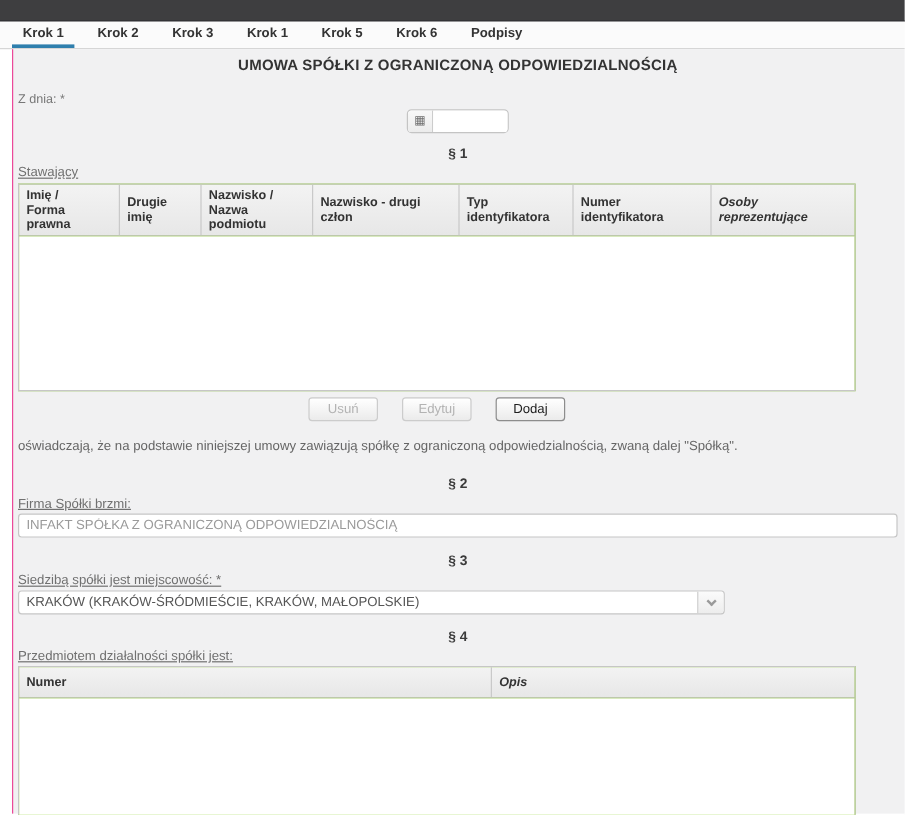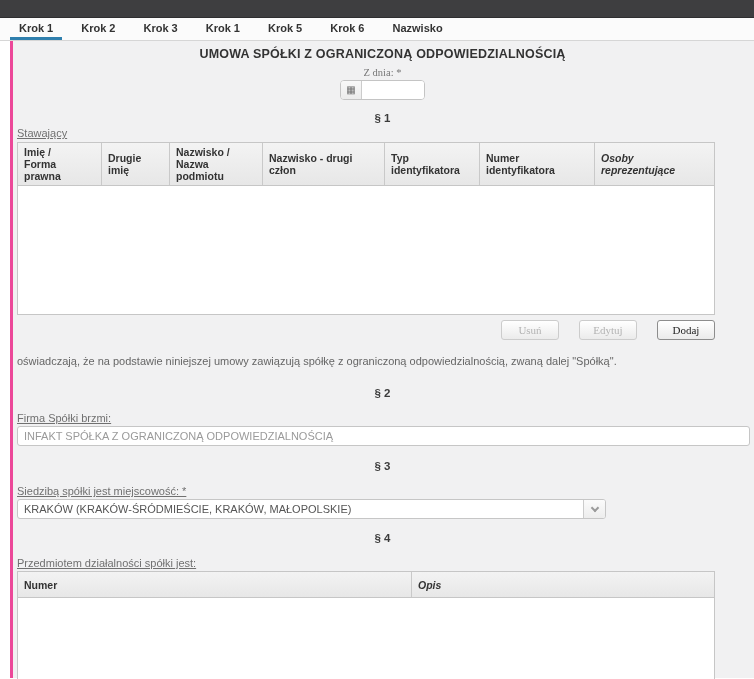--- a/index.html
+++ b/index.html
@@ -4,74 +4,74 @@
 <style>
   * { margin:0; padding:0; box-sizing:border-box; }
   html,body { width:754px; height:679px; background:#ffffff; font-family:"Liberation Sans", sans-serif; overflow:hidden; }
 
   .topbar { height:18px; background:#3e3e40; border-bottom:1px solid #2e2e30; }
 
   .tabbar { height:23px; background:#fbfbfb; border-bottom:1px solid #d6d6d6; display:flex; align-items:flex-end; padding-left:10px; }
   .tab { font-size:11px; font-weight:bold; color:#333; padding:12px 9px 3px; margin-right:10px; border-bottom:3px solid transparent; cursor:pointer; white-space:nowrap; }
   .tab.active { border-bottom-color:#2f7fad; }
 
-  .content { margin-left:10px; border-left:3px solid #ec4899; background:#f1f1f2; height:637px; padding:0 6px 0 4px; }
+  .content { margin-left:10px; border-left:1px solid #ec4899; background:#f1f1f2; height:637px; padding:0 6px 0 4px; }
 
   .page-title { text-align:center; font-size:12.5px; font-weight:bold; color:#333; padding-top:6px; letter-spacing:0.2px; }
 
-  .field-label-center { text-align:center; font-size:10.5px; color:#777; margin-top:6px;font-family:Liberation Serif, serif; }
+  .field-label-center { font-size:10.5px; color:#777; margin-top:16px; }
   .date-wrap { width:85px; height:20px; margin:2px auto 0; display:flex; background:#fff; border:1px solid #c4c4c4; border-radius:4px; overflow:hidden; }
   .date-icon-btn { width:21px; background:linear-gradient(#f8f8f8,#ececec); border-right:1px solid #ccc; display:flex; align-items:center; justify-content:center; cursor:pointer; }
   .cal-glyph { font-size:10px; color:#6e6e6e; line-height:1; }
   .date-input { flex:1; border:0; outline:none; font-size:11px; padding:0 4px; color:#333; background:#fff; min-width:0; }
 
   .para-marker { text-align:center; font-size:11.5px; font-weight:bold; color:#3b3b3b; }
   .m1 { margin-top:12px; } .m2 { margin-top:20px; } .m3 { margin-top:14px; } .m4 { margin-top:13px; }
 
   .small-label { font-size:11px; color:#707070;text-decoration:underline; }
 
   .tbl { width:698px; background:#84cc16; border:1px solid #c6c6c6; }
   .thead { display:flex; background:linear-gradient(#f3f3f3,#e7e7e7); border-bottom:1px solid #c6c6c6; }
   .th { font-size:10.5px; font-weight:bold; color:#333; padding:3px 6px; border-right:1px solid #c9c9c9; display:flex; align-items:center; white-space:pre-line; line-height:1.15; min-height:25px; }
   .th:last-child { border-right:0;font-style:italic; }
   .t1c1{width:84px;} .t1c2{width:68px;} .t1c3{width:93px;} .t1c4{width:122px;} .t1c5{width:95px;} .t1c6{width:115px;} .t1c7{width:119px;}
   .t2c1{width:394px;} .t2c2{width:302px;}
   .tbody-empty1 { height:128px; background:#fff; }
   .tbody-empty2 { height:105px; background:#fff; }
 
-  .btn-row { width:698px; display:flex; justify-content:flex-end; gap:20px; margin-top:5px;font-family:Liberation Serif, serif; }
+  .btn-row { width:698px; display:flex; justify-content:center; gap:20px; margin-top:5px; }
   .btn { font-size:11px; min-width:58px; padding:3px 10px; text-align:center; background:linear-gradient(#ffffff,#ebebeb); border:1px solid #bfbfbf; border-radius:3px; color:#333; cursor:pointer; }
   .btn.disabled { color:#b3b3b3; border-color:#ccc; }
   .btn.primary { border-color:#8d8d8d; color:#1e1e1e; }
 
   .declaration { font-size:11px; color:#666; margin-top:15px; }
 
   .wide-input { width:733px; height:20px; border:1px solid #c6c6c6; border-radius:3px; background:#fff; font-size:11px; color:#9a9a9a; padding:0 6px; outline:none; margin-top:2px; }
 
   .select { width:589px; height:20px; display:flex; background:#fff; border:1px solid #c6c6c6; border-radius:3px; margin-top:2px; overflow:hidden; cursor:pointer; }
   .select-value { flex:1; font-size:11px; color:#555; padding:3px 6px; white-space:nowrap; overflow:hidden; }
   .select-btn { width:22px; background:linear-gradient(#fbfbfb,#ededed); border-left:1px solid #ccc; display:flex; align-items:center; justify-content:center; }
   .chev { width:6px; height:6px; border-right:2px solid #9a9a9a; border-bottom:2px solid #9a9a9a; transform:rotate(45deg); margin-top:-3px; }
 
   .gap2 { margin-top:2px; } .gap3 { margin-top:3px; }
-  .lbl-row { margin-top:13px; }
+  .lbl-row { margin-top:4px; }
 </style>
 </head>
 <body>
 
 <div class="topbar"></div>
 
 <div class="tabbar">
   <span class="tab active">Krok 1</span>
   <span class="tab">Krok 2</span>
   <span class="tab">Krok 3</span>
   <span class="tab">Krok 1</span>
   <span class="tab">Krok 5</span>
   <span class="tab">Krok 6</span>
-  <span class="tab">Nazwisko</span>
+  <span class="tab">Podpisy</span>
 </div>
 
 <div class="content">
 
   <div class="page-title">UMOWA SPÓŁKI Z OGRANICZONĄ ODPOWIEDZIALNOŚCIĄ</div>
 
   <div class="field-label-center">Z dnia: *</div>
   <div class="date-wrap">
     <span class="date-icon-btn">
       <span class="cal-glyph">▦</span>

